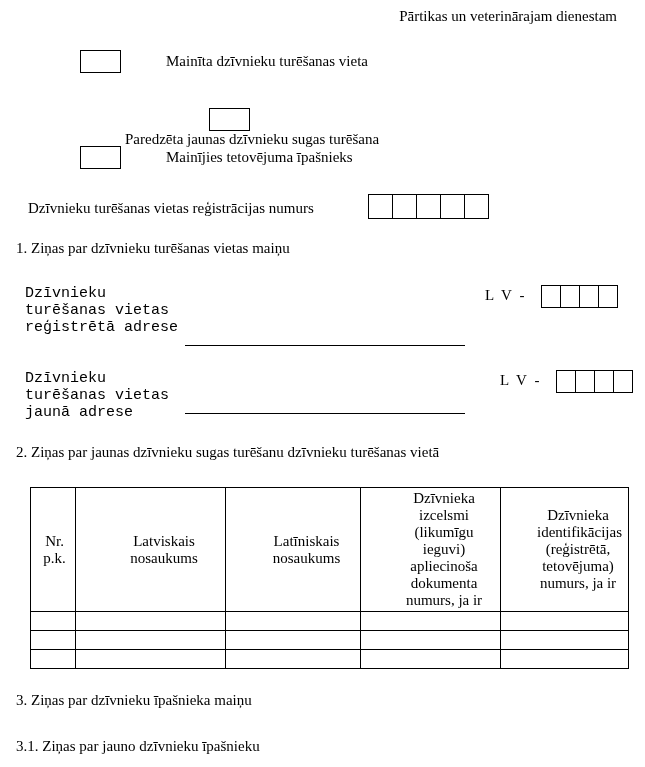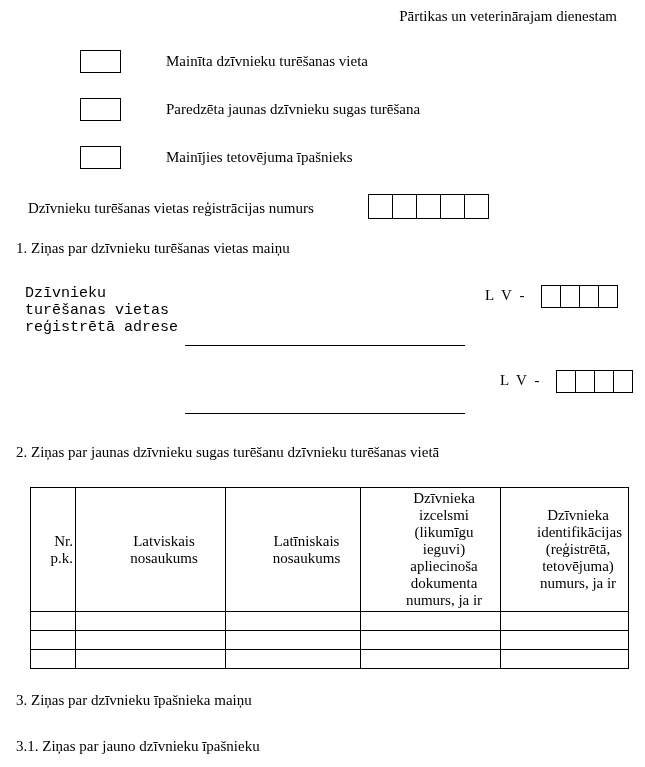--- a/index.html
+++ b/index.html
@@ -66,35 +66,35 @@
     table-layout: fixed;
     font-size: 15px;
   }
   table.species th, table.species td {
     border: 1px solid #000;
     font-weight: normal;
     padding: 2px 9px;
     vertical-align: middle;
   }
   table.species th { text-align: center; height: 121px; line-height: 17px; padding-left: 36px; }
-  table.species th.nr { text-align: right; padding-left: 5px; padding-right: 2px; }
+  table.species th.nr { text-align: center; padding-left: 5px; padding-right: 2px; }
   table.species td { height: 19px; padding: 0 4px; }
 </style>
 </head>
 <body>
 
 <div class="page">
 
   <div class="abs checkbox-row" style="top:50px;">
     <span class="checkbox-box"></span>
     <span class="checkbox-label">Mainīta dzīvnieku turēšanas vieta</span>
   </div>
 
   <div class="abs recipient">Pārtikas un veterinārajam dienestam</div>
-  <div class="abs checkbox-row" style="top:98px;">
+  <div class="abs checkbox-row" style="top:108px;flex-direction:column;">
     <span class="checkbox-box"></span>
     <span class="checkbox-label">Paredzēta jaunas dzīvnieku sugas turēšana</span>
   </div>
   <div class="abs checkbox-row" style="top:146px;">
     <span class="checkbox-box"></span>
     <span class="checkbox-label">Mainījies tetovējuma īpašnieks</span>
   </div>
 
   <div class="abs reg-label">Dzīvnieku turēšanas vietas reģistrācijas numurs</div>
   <div class="abs reg-cells cells">
@@ -110,20 +110,21 @@
   <div class="abs addr-label" style="top:285px;">Dzīvnieku turēšanas vietas reģistrētā adrese</div>
   <div class="abs lv-prefix" style="left:485px; top:287px;">L V -</div>
   <div class="abs cells" style="left:541px; top:285px;">
     <span class="pcell"></span>
     <span class="pcell"></span>
     <span class="pcell"></span>
     <span class="pcell"></span>
   </div>
   <div class="abs fill-line" style="top:329px;"></div>
 
+  <div class="abs addr-label" style="top:370px;">Dzīvnieku turēšanas vietas jaunā adrese</div>
   <div class="abs lv-prefix" style="left:500px; top:372px;">L V -</div>
   <div class="abs cells" style="left:556px; top:370px;">
     <span class="pcell"></span>
     <span class="pcell"></span>
     <span class="pcell"></span>
     <span class="pcell"></span>
   </div>
   <div class="abs fill-line" style="top:397px;"></div>
 
   <div class="abs section-title" style="top:444px;">2. Ziņas par jaunas dzīvnieku sugas turēšanu dzīvnieku turēšanas vietā</div>

